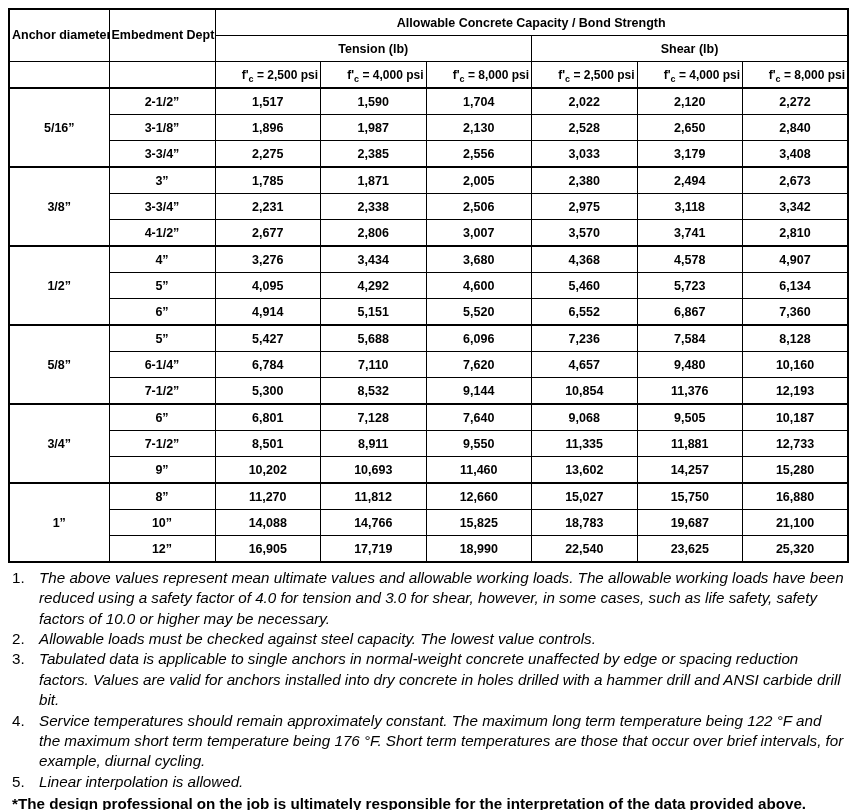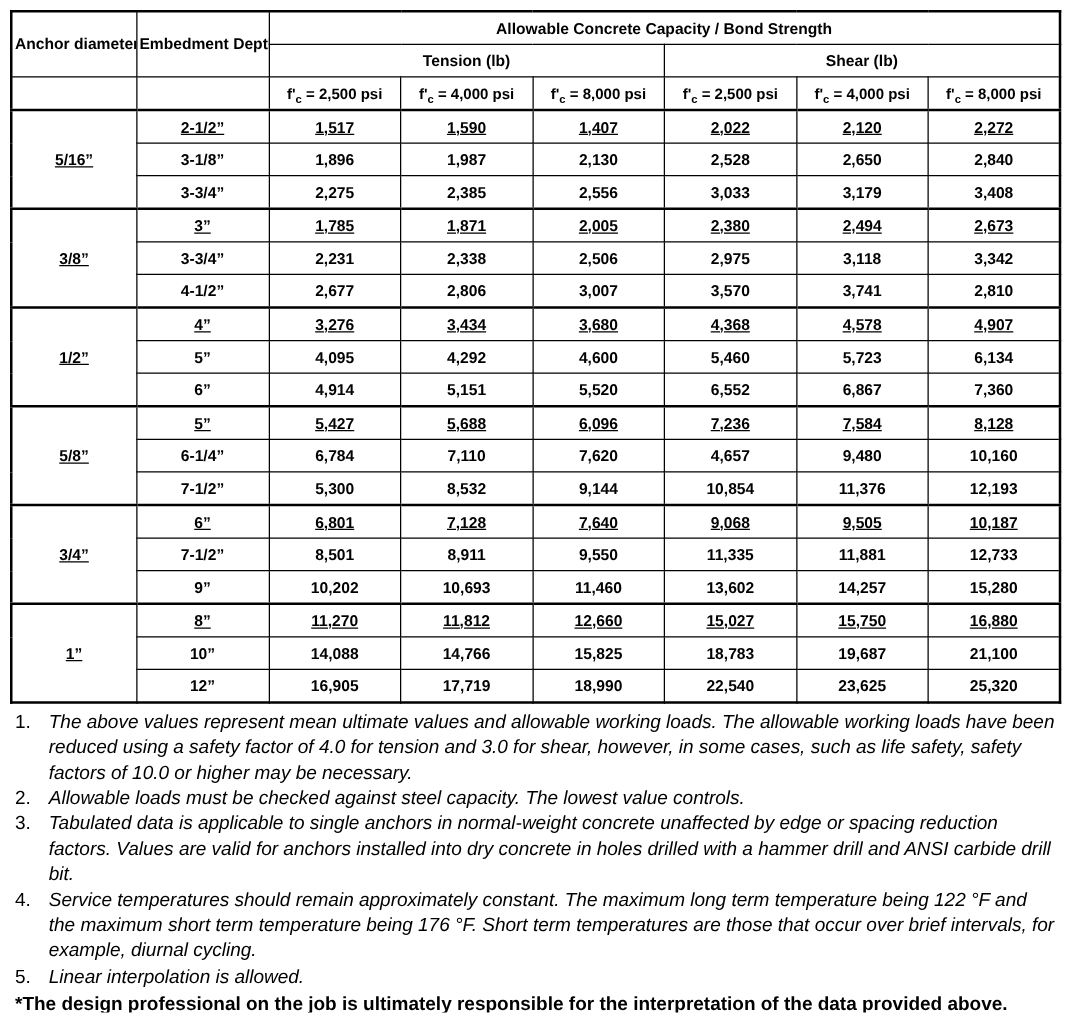--- a/index.html
+++ b/index.html
@@ -9,23 +9,23 @@
   table.cap { border-collapse:collapse; table-layout:fixed; width:841px; border:2px solid #000; }
   table.cap th, table.cap td {
     border:1px solid #000; font-weight:bold; font-size:12.5px;
     text-align:center; vertical-align:middle; padding:2px 2px; height:21px;
     overflow:hidden; white-space:nowrap;
   }
   col.c-diam { width:100px; }
   col.c-depth { width:106px; }
   th.cap-title { font-size:13.5px; }
   th.multiline { white-space:pre-line; line-height:1.25; }
-  thead tr.psi-row th { border-bottom:2px solid #000; font-size:12px; }
+  thead tr.psi-row th { border-bottom:2px solid #000; font-size:12px;text-align:right; }
   sub.fc { font-size:9px; line-height:0; }
-  tbody tr.group-start td { border-top:2px solid #000;text-decoration:underline; }
+  tbody tr.group-start td { border-top:2px solid #000; }
 
   .notes { padding:5px 4px 0 4px; font-size:15.2px; line-height:1.34; }
   .note { display:flex; }
   .note-num { flex:0 0 27px; }
   .note-text { flex:1;font-style:italic; }
   .footnote { font-weight:bold; font-size:15.2px; padding:3px 4px 0 4px; }
 </style>
 </head>
 <body>
 
@@ -64,21 +64,21 @@
           <th><span>f'</span><sub class="fc">c</sub><span> = 4,000 psi</span></th>
           <th><span>f'</span><sub class="fc">c</sub><span> = 8,000 psi</span></th>
         </tr>
     </thead>
     <tbody id="table-body">
         <tr class="group-start">
           <td rowspan="3">5/16”</td>
           <td>2-1/2”</td>
           <td>1,517</td>
           <td>1,590</td>
-          <td>1,407</td>
+          <td>1,704</td>
           <td>2,022</td>
           <td>2,120</td>
           <td>2,272</td>
         </tr>
         <tr>
           <td>3-1/8”</td>
           <td>1,896</td>
           <td>1,987</td>
           <td>2,130</td>
           <td>2,528</td>

